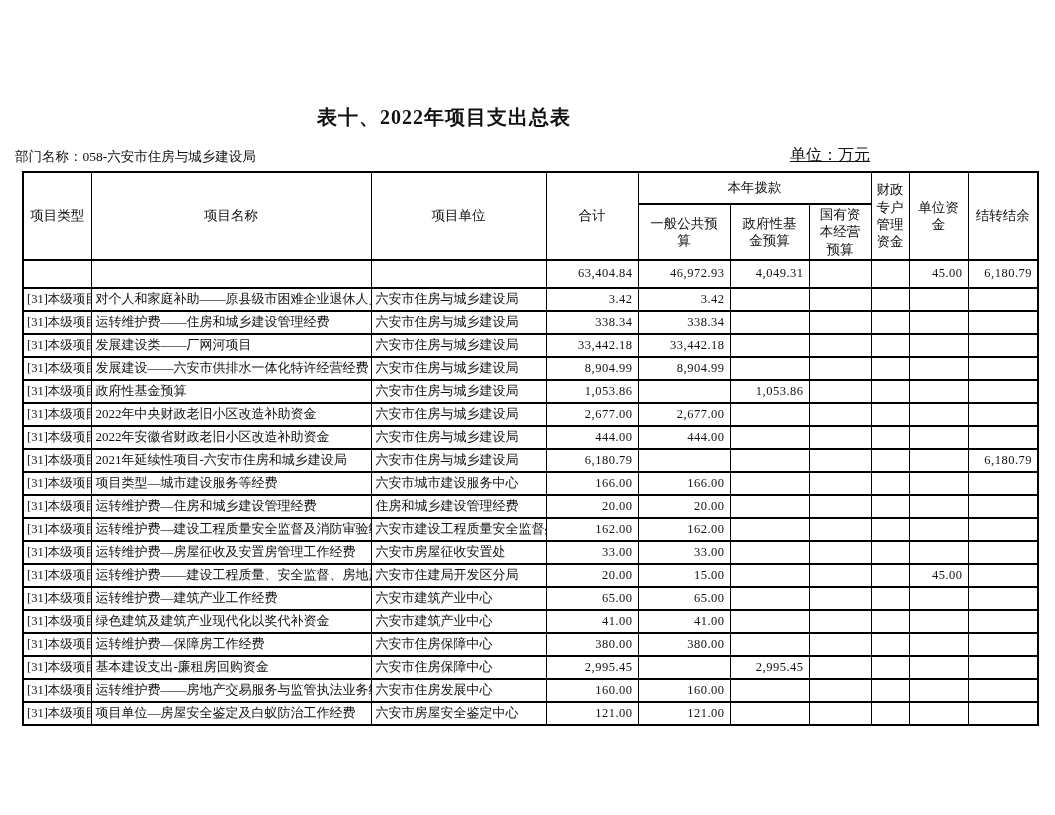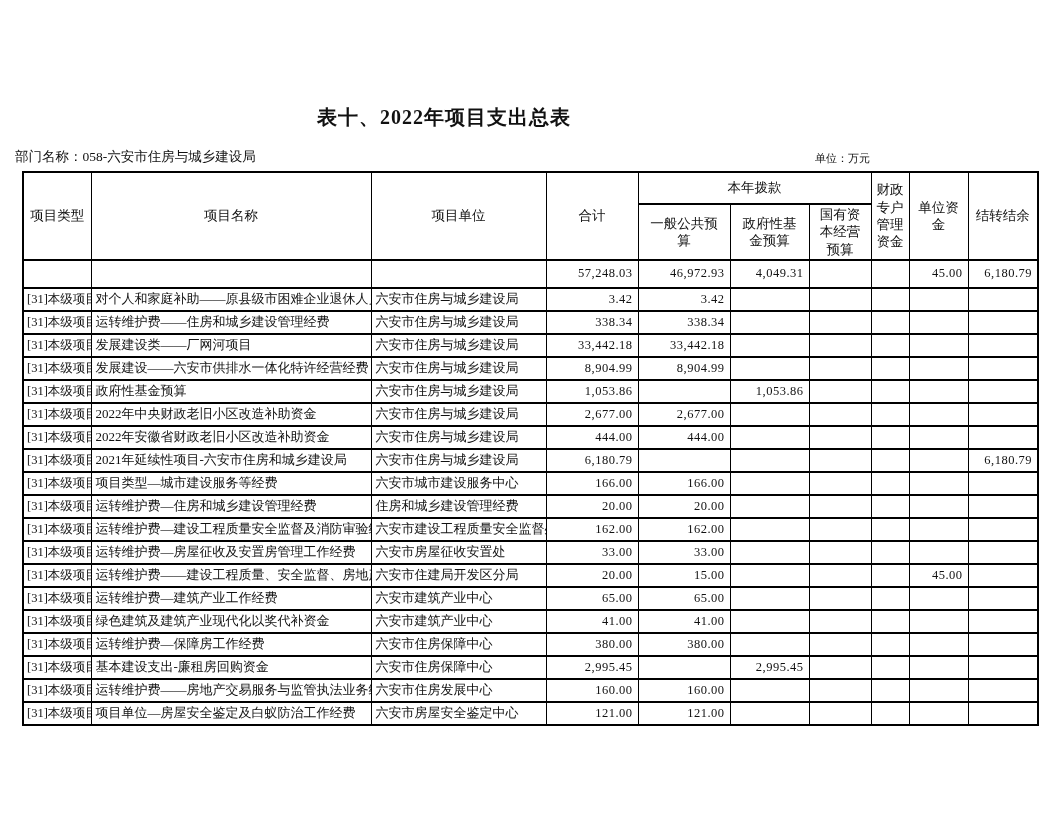--- a/index.html
+++ b/index.html
@@ -30,21 +30,22 @@
     display: flex;
     justify-content: space-between;
     align-items: flex-end;
     margin: 16px 18px 0 15px;
     height: 20px;
   }
   .meta .dept {
     font-size: 13.5px;
   }
   .meta .unit {
-    font-size: 11px;
+    font-size: 16px;
+    text-decoration: underline;
   }
   table.budget {
     margin: 5px 0 0 22px;
     width: 1015px;
     table-layout: fixed;
     border-collapse: collapse;
     border: 2px solid #000;
     font-size: 13px;
   }
   th, td {
@@ -129,21 +130,21 @@
         <th class="th-pad">一般公共预算</th>
         <th class="th-pad">政府性基金预算</th>
         <th class="th-pad">国有资本经营预算</th>
       </tr>
     </thead>
     <tbody id="tbody">
       <tr class="totals">
         <td class="c-type"></td>
         <td class="c-name"></td>
         <td class="c-unit"></td>
-        <td class="c-num">57,248.03</td>
+        <td class="c-num">63,404.84</td>
         <td class="c-num">46,972.93</td>
         <td class="c-num">4,049.31</td>
         <td class="c-num"></td>
         <td class="c-num"></td>
         <td class="c-num">45.00</td>
         <td class="c-num">6,180.79</td>
       </tr>
     <tr>
           <td class="c-type">[31]本级项目</td>
           <td class="c-name">对个人和家庭补助——原县级市困难企业退休人员补</td>

